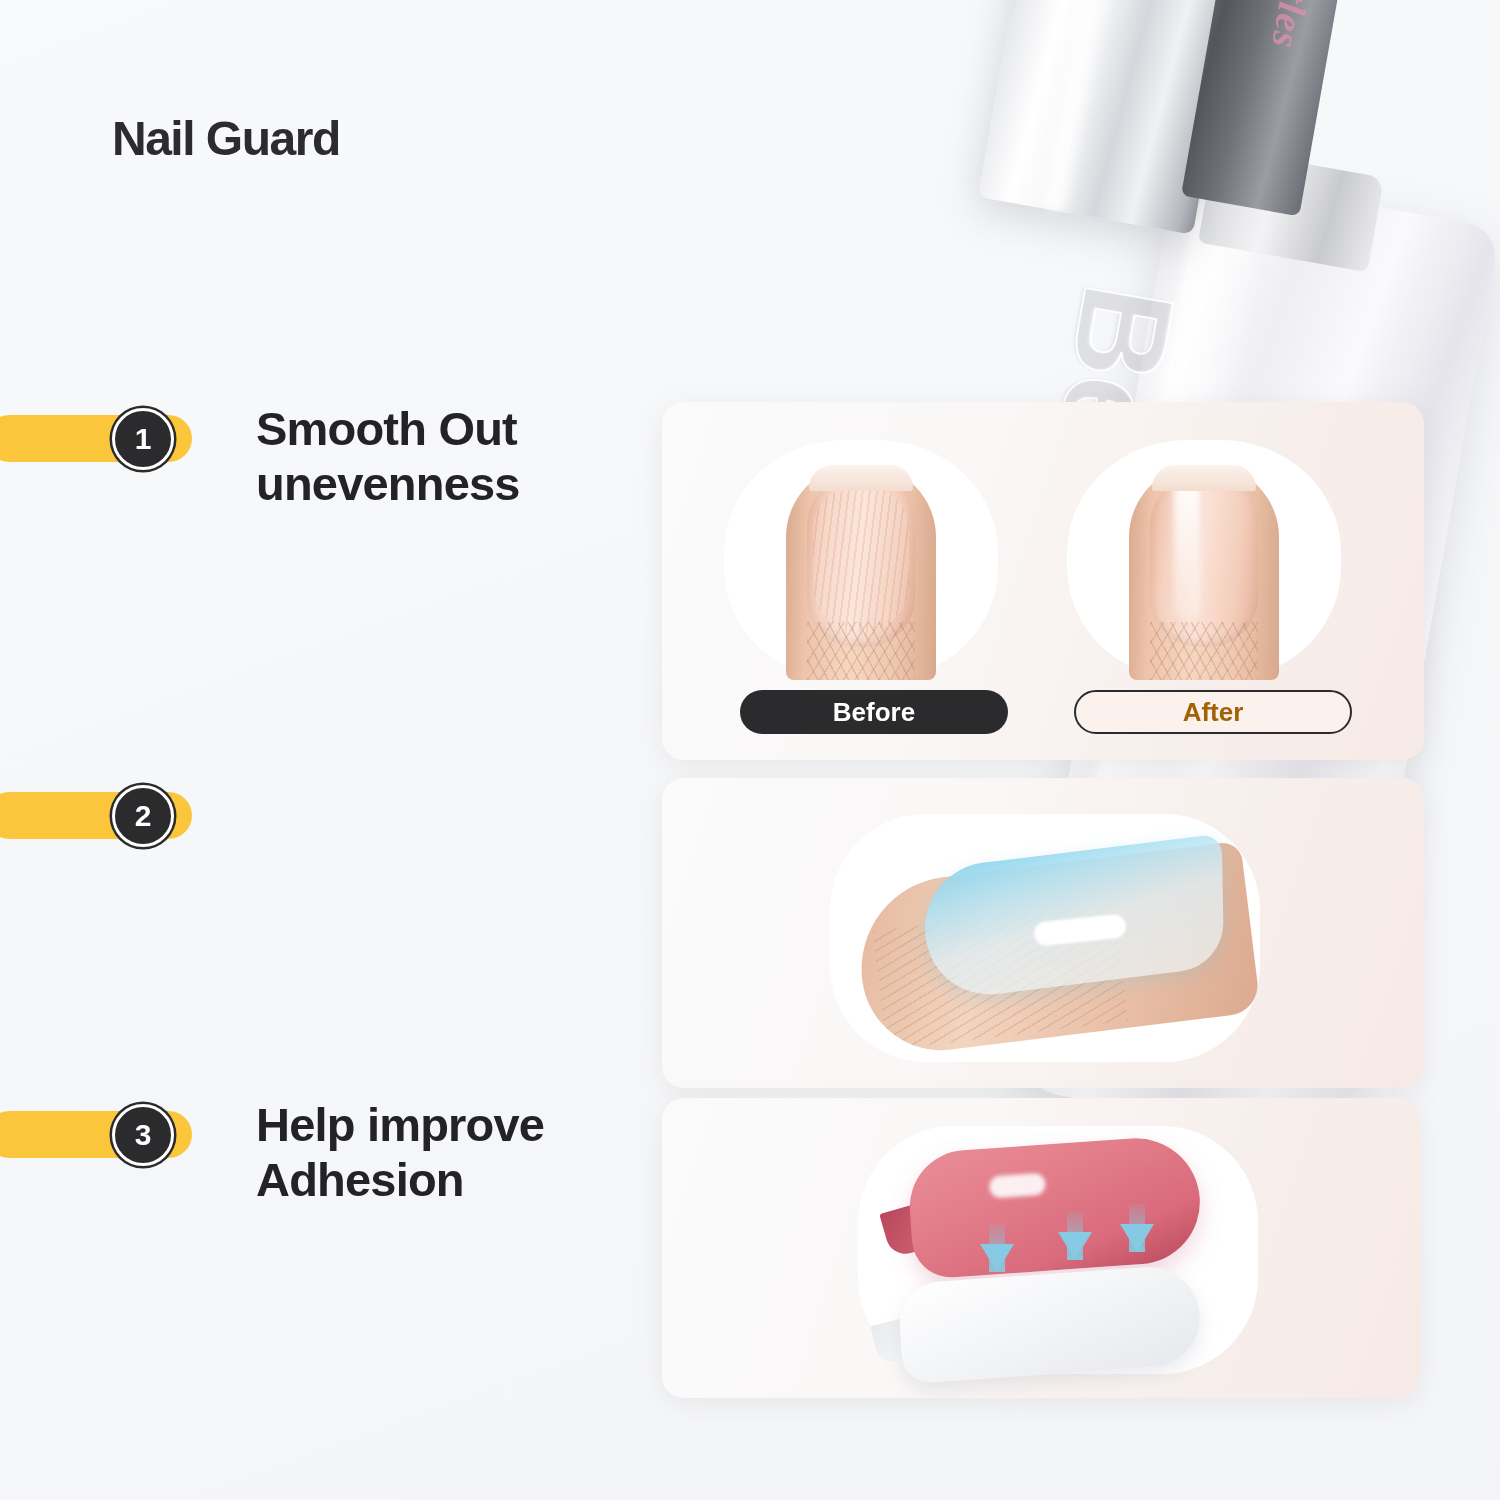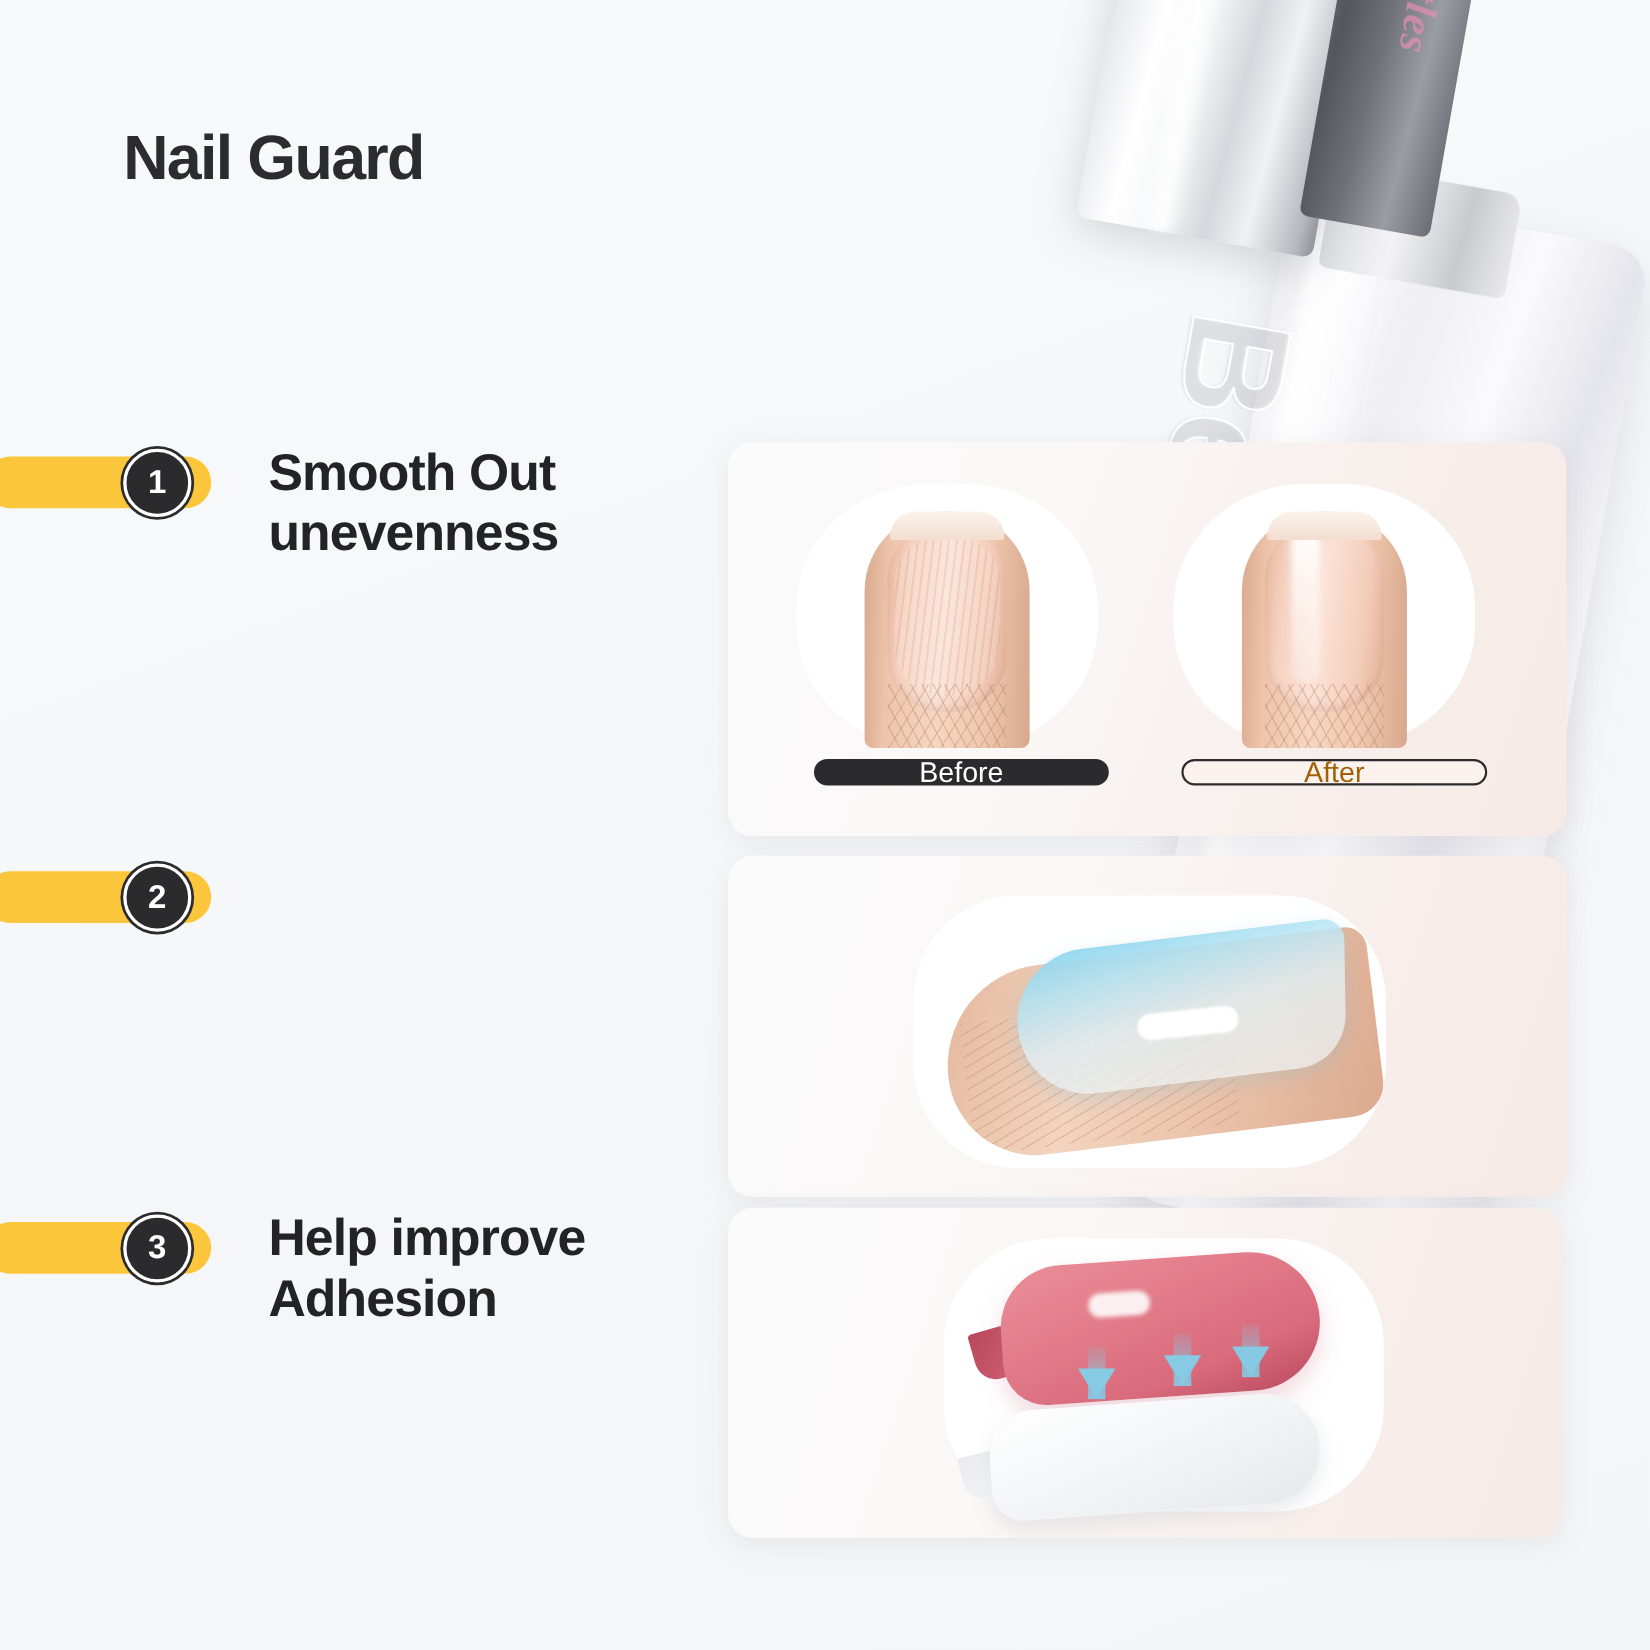--- a/index.html
+++ b/index.html
@@ -179,21 +179,21 @@
   }
   .title-main {
     font-size: 104px;
     line-height: 0.94;
     font-weight: 700;
     letter-spacing: -2.5px;
     color: #2c2c2e;
     margin: 0;
   }
   .title-sub {
-    font-size: 57px;
+    font-size: 48px;
     line-height: 1.06;
     font-weight: 700;
     letter-spacing: -1.5px;
     color: #2c2c2e;
     margin: 6px 0 0 2px;
   }
 
   
   .feature {
     position: absolute;
@@ -233,21 +233,21 @@
     box-sizing: border-box;
     display: flex;
     align-items: center;
     justify-content: center;
     color: #ffffff;
     font-size: 30px;
     font-weight: 700;
     line-height: 1;
   }
   .feature-text {
-    margin-left: 32px;
+    margin-left: 44px;
     font-size: 47px;
     line-height: 1.18;
     font-weight: 700;
     letter-spacing: -0.8px;
     color: #232325;
     max-width: 420px;
     margin-top: -5px;
   }
 
   
@@ -343,27 +343,27 @@
     width: 26px;
     height: 140px;
     border-radius: 20px;
     background: linear-gradient(180deg, rgba(255,255,255,0.95), rgba(255,255,255,0.25));
     filter: blur(3px);
   }
 
   
   .pill {
     position: absolute;
-    height: 24px;
+    height: 44px;
     border-radius: 22px;
     display: flex;
     align-items: center;
     justify-content: center;
     font-size: 26px;
-    font-weight: 400;
+    font-weight: 700;
     letter-spacing: 0px;
   }
   .pill.before {
     left: 78px;
     top: 288px;
     width: 268px;
     background: #2b2b2d;
     color: #ffffff;
   }
   .pill.after {

